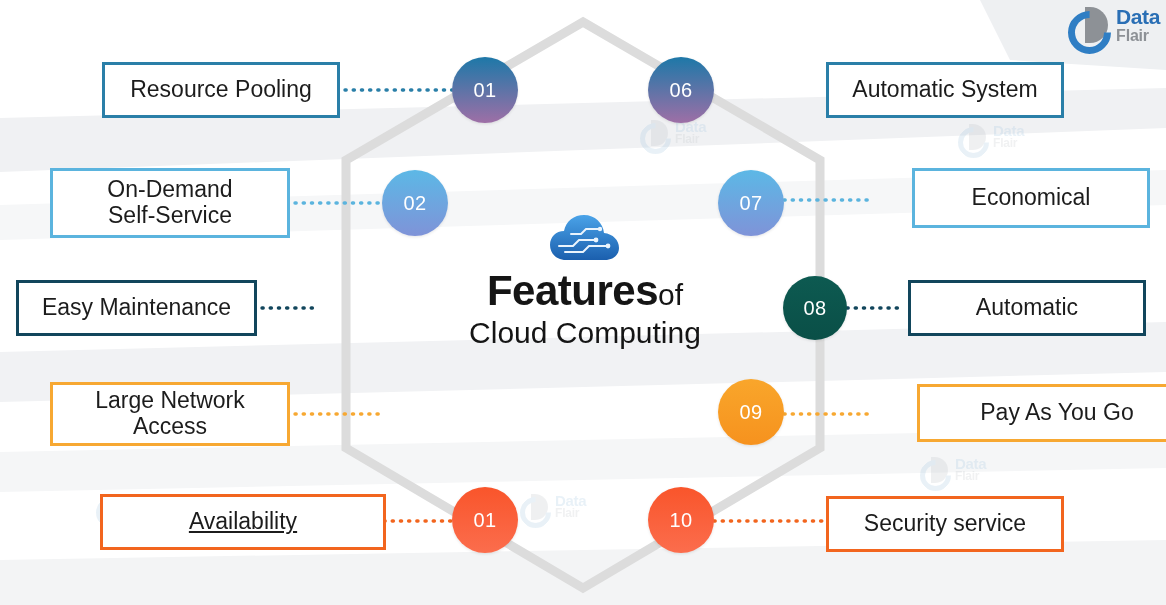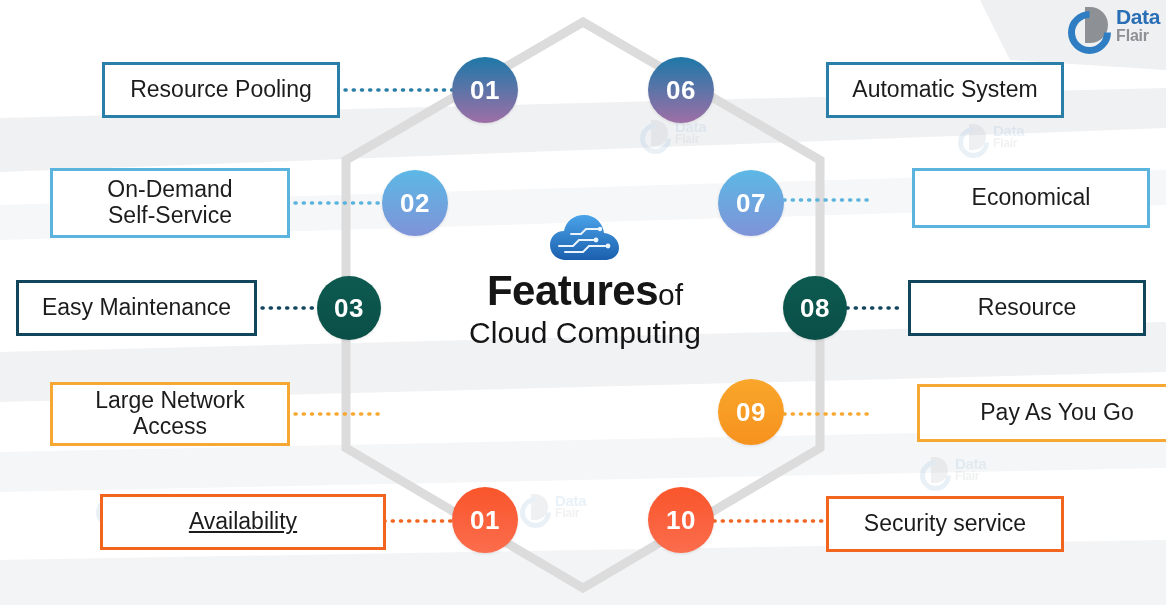--- a/index.html
+++ b/index.html
@@ -43,21 +43,21 @@
     font-size:23px;color:#1c1c1c;line-height:1.12;text-align:center;
     padding:20px 8px;
     font-family:"Liberation Sans", sans-serif;
   }
   .fbox span{display:block;}
 
   
   .circ{
     position:absolute;z-index:7;border-radius:50%;
     display:flex;align-items:center;justify-content:center;
-    color:#ffffff;font-weight:bold;font-size:26px;letter-spacing:.5px;
+    color:#ffffff;font-weight:normal;font-size:20px;letter-spacing:.5px;
     font-family:"Liberation Sans", sans-serif;
     box-shadow:0 1px 3px rgba(0,0,0,.10);
   }
 
   
   #center{position:absolute;z-index:8;left:426px;top:212px;width:318px;text-align:center;}
   #cloud{width:72px;height:52px;margin:0 auto 6px auto;display:block;}
   #title1{font-size:42px;font-weight:bold;color:#151515;letter-spacing:-.5px;line-height:1;}
   #title1 .of{font-size:30px;font-weight:normal;color:#151515;letter-spacing:0;}
   #title2{font-size:30px;color:#151515;margin-top:6px;line-height:1;}
@@ -188,21 +188,20 @@
         <span>On-Demand</span>
         <span>Self-Service</span>
       </div>
     </div>
     <div class="circ" style="left: 382px; top: 170px; width: 66px; height: 66px; background: linear-gradient(rgb(92, 184, 230) 0%, rgb(127, 147, 216) 100%);">02</div>
     <div class="fbox" style="left: 16px; top: 280px; width: 241px; height: 56px; border: 3px solid rgb(18, 70, 92);">
       <div>
         <span>Easy Maintenance</span>
       </div>
     </div>
-    <div class="circ" style="left: 317px; top: 276px; width: 64px; height: 64px; background: linear-gradient(rgb(13, 90, 81) 0%, rgb(10, 79, 71) 100%);">03</div>
     <div class="fbox" style="left: 50px; top: 382px; width: 240px; height: 64px; border: 3px solid rgb(247, 168, 50);">
       <div>
         <span>Large Network</span>
         <span>Access</span>
       </div>
     </div>
     <div class="fbox" style="left: 100px; top: 494px; width: 286px; height: 56px; border: 3px solid rgb(242, 101, 30); text-decoration: underline;">
       <div>
         <span>Availability</span>
       </div>
@@ -215,21 +214,21 @@
     </div>
     <div class="circ" style="left: 648px; top: 57px; width: 66px; height: 66px; background: linear-gradient(rgb(29, 120, 168) 0%, rgb(158, 111, 166) 100%);">06</div>
     <div class="fbox" style="left: 876px; top: 168px; width: 238px; height: 60px; border: 3px solid rgb(91, 180, 222); margin-left: 36px;">
       <div>
         <span>Economical</span>
       </div>
     </div>
     <div class="circ" style="left: 718px; top: 170px; width: 66px; height: 66px; background: linear-gradient(rgb(92, 184, 230) 0%, rgb(127, 147, 216) 100%);">07</div>
     <div class="fbox" style="left: 908px; top: 280px; width: 238px; height: 56px; border: 3px solid rgb(18, 70, 92);">
       <div>
-        <span>Resource</span>
+        <span>Automatic</span>
       </div>
     </div>
     <div class="circ" style="left: 783px; top: 276px; width: 64px; height: 64px; background: linear-gradient(rgb(13, 90, 81) 0%, rgb(10, 79, 71) 100%);">08</div>
     <div class="fbox" style="left: 917px; top: 384px; width: 280px; height: 58px; border: 3px solid rgb(247, 168, 50);">
       <div>
         <span>Pay As You Go</span>
       </div>
     </div>
     <div class="circ" style="left: 718px; top: 379px; width: 66px; height: 66px; background: linear-gradient(rgb(249, 166, 43) 0%, rgb(246, 146, 30) 100%);">09</div>
     <div class="fbox" style="left: 826px; top: 496px; width: 238px; height: 56px; border: 3px solid rgb(242, 101, 30);">

